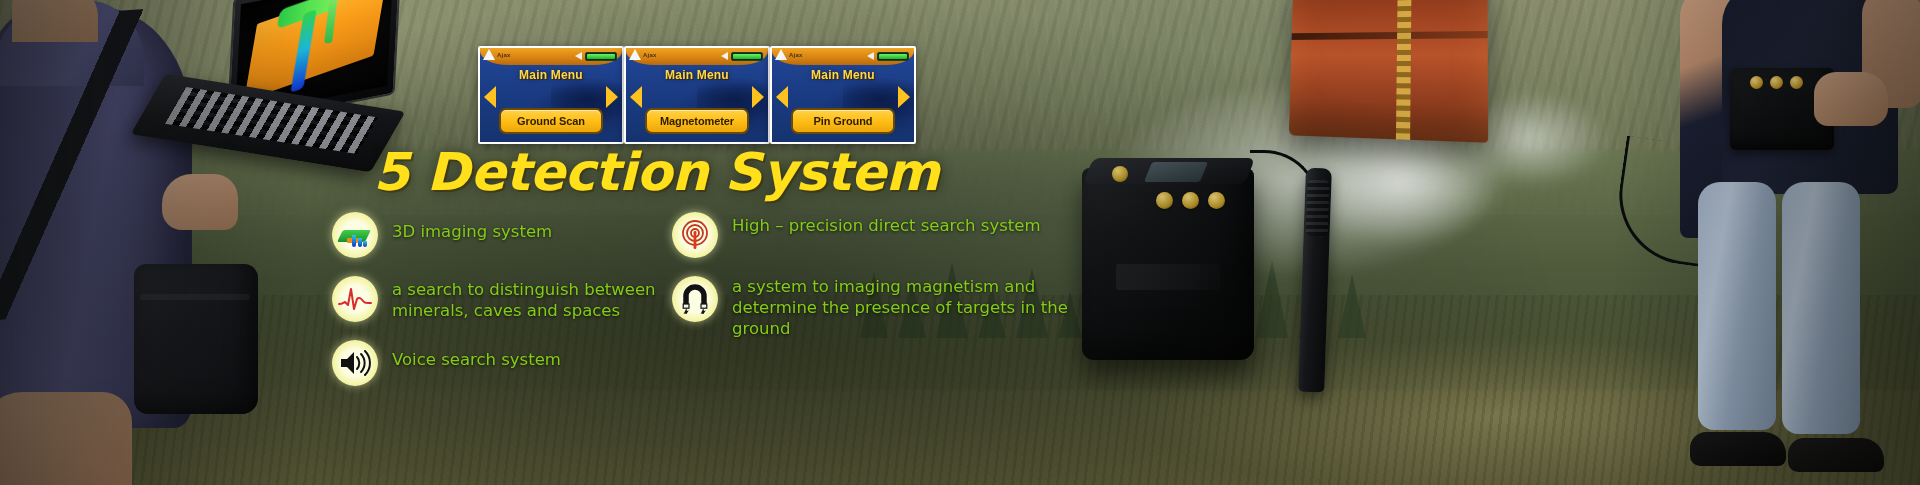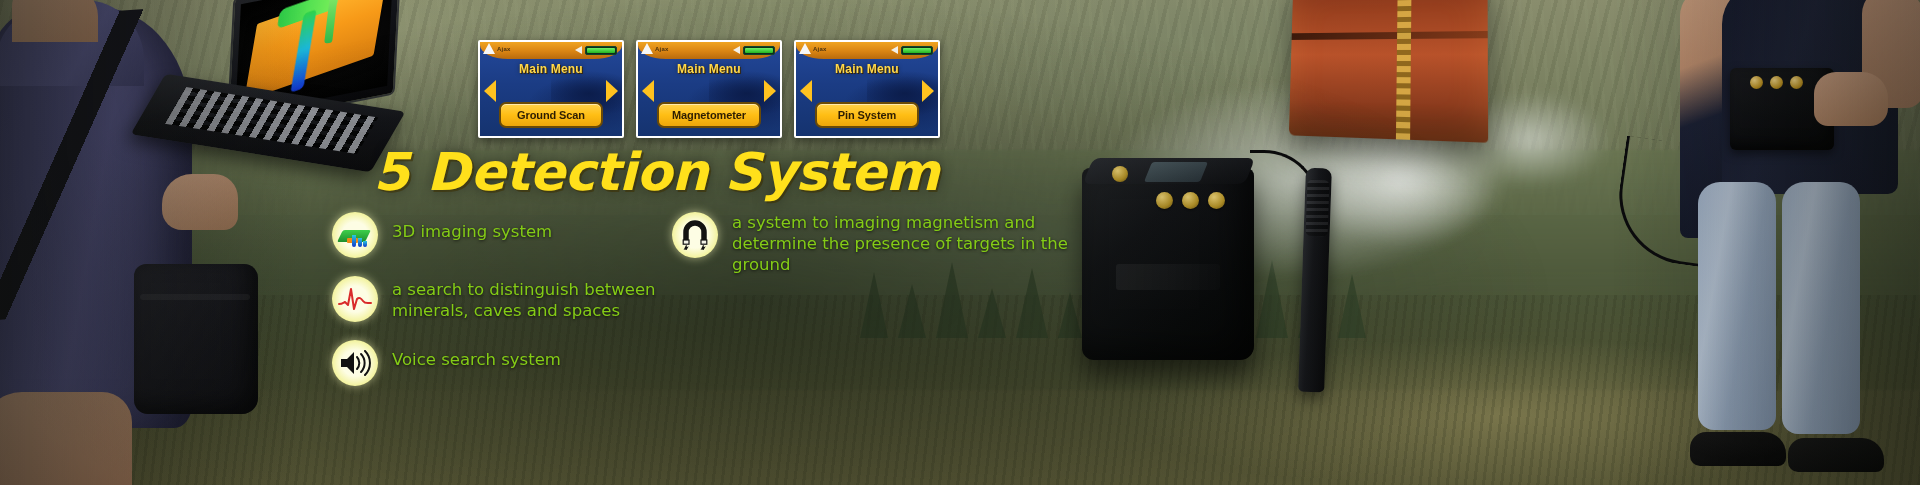--- a/index.html
+++ b/index.html
@@ -308,22 +308,22 @@
   }
   .wand-cable {
     position: absolute; left: 1250px; top: 150px; width: 70px; height: 56px;
     border-top: 3px solid #0a0a0c;
     border-right: 3px solid #0a0a0c;
     border-radius: 0 60px 0 0;
   }
 
   
   .screens {
-    position: absolute; left: 478px; top: 40px;
-    display: flex; gap: 12px; align-items: flex-end;
+    position: absolute; left: 478px; top: 46px;
+    display: flex;  align-items: flex-end;
   }
   .screen {
     width: 146px; height: 98px;
     background: #1d3f86;
     border: 2px solid #ffffff;
     border-radius: 2px;
     position: relative;
     overflow: hidden;
     box-shadow: 0 3px 10px rgba(0,0,0,.45);
   }
@@ -610,21 +610,21 @@
         <span class="tri"></span>
         <span class="bname">Ajax</span>
       </div>
       <div class="spk"></div>
       <div class="batt">
           <i></i>
         </div>
       <div class="mtitle">Main Menu</div>
       <div class="selrow">
         <span class="arr left"></span>
-        <span class="selbtn">Pin System</span>
+        <span class="selbtn">Pin Ground</span>
         <span class="arr right"></span>
       </div>
     </div>
 
   </div>
 
   <div class="headline">5 Detection System</div>
 
   <div class="features-left">
 
@@ -663,20 +663,33 @@
           </svg>
         </span>
       </span>
       <span class="feat-txt">Voice search system</span>
     </div>
 
   </div>
 
   <div class="features-right">
 
+    <div class="feature multi">
+      <span class="feat-ico">
+        <span class="ico-signal">
+          <svg width="30" height="30" viewBox="0 0 30 30">
+            <circle cx="15" cy="13" r="12" fill="none" stroke="#c43a1e" stroke-width="1.8"></circle>
+            <circle cx="15" cy="13" r="8" fill="none" stroke="#c43a1e" stroke-width="1.8"></circle>
+            <circle cx="15" cy="13" r="4" fill="none" stroke="#c43a1e" stroke-width="1.8"></circle>
+            <rect x="13.6" y="11" width="2.8" height="18" rx="1.2" fill="#d93b1e"></rect>
+          </svg>
+        </span>
+      </span>
+      <span class="feat-txt">High – precision direct search system</span>
+    </div>
 
     <div class="feature tri">
       <span class="feat-ico">
         <span class="ico-magnet">
           <svg width="30" height="30" viewBox="0 0 30 30">
             <path d="M6 22 L6 12 A9 9 0 0 1 24 12 L24 22" fill="none" stroke="#121212" stroke-width="5.5" stroke-linecap="butt"></path>
             <rect x="3.2" y="20" width="5.8" height="4.2" fill="#f2f2e6" stroke="#121212" stroke-width="1.2"></rect>
             <rect x="21" y="20" width="5.8" height="4.2" fill="#f2f2e6" stroke="#121212" stroke-width="1.2"></rect>
             <path d="M6.6 25.4 L5 28.6 L7.2 27.6 L5.8 30" fill="none" stroke="#121212" stroke-width="1.3"></path>
             <path d="M23.6 25.4 L22 28.6 L24.2 27.6 L22.8 30" fill="none" stroke="#121212" stroke-width="1.3"></path>

